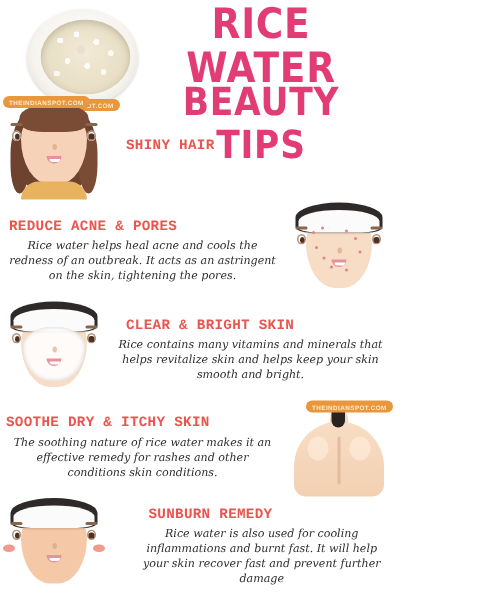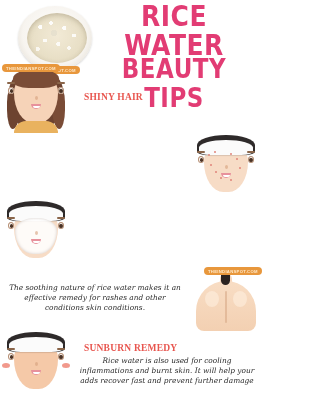--- a/index.html
+++ b/index.html
@@ -81,21 +81,21 @@
 
   .art { position:relative; flex:0 0 auto; width:72px; height:66px; }
   .copy { flex:1 1 auto; padding:0 4px; }
 
   .tip-head {
     color:#e8564f;
     font-size:9.5px;
     font-weight:bold;
     letter-spacing:.2px;
     margin-bottom:3px;
-    font-family:Liberation Serif, serif;
+    font-family:Liberation Mono, monospace;
   }
   .tip-body {
     color:#2b2b2b;
     font-size:7.4px;
     line-height:10px;
     text-align:center;
     font-family:"DejaVu Serif", serif;
     font-style:italic;
   }
   .tip.left-img .tip-head { text-align:left; padding-left:8px; }
@@ -288,67 +288,76 @@
       <span style="left:24px; top:17px;"></span>
       <span style="left:40px; top:19px;"></span>
       <span style="left:46px; top:24px;"></span>
       <span style="left:20px; top:30px;"></span>
       <span style="left:49px; top:33px;"></span>
       <span style="left:30px; top:43px;"></span>
       <span style="left:40px; top:45px;"></span>
       <span style="left:25px; top:37px;"></span>
     </div>
   </div>
+  <div class="copy">
+    <div class="tip-head">REDUCE ACNE &amp; PORES</div>
+    <div class="tip-body">Rice water helps heal acne and cools the redness of an outbreak. It acts as an astringent on the skin, tightening the pores.</div>
+  </div>
 </div>
 
 <div class="tip left-img" style="top:202px; height:62px;">
   <div class="art">
     <div class="face pale"></div>
     <div class="band"></div>
     <div class="band-white"></div>
     <div class="mask-cream"></div>
     <div class="brow l" style="z-index:6"></div>
       <div class="brow r" style="z-index:6"></div>
     <div class="eye l" style="z-index:6"></div>
       <div class="eye r" style="z-index:6"></div>
     <div class="pupil l" style="z-index:7"></div>
       <div class="pupil r" style="z-index:7"></div>
     <div class="nose" style="z-index:6"></div>
     <div class="mouth" style="z-index:6"></div>
   </div>
+  <div class="copy">
+    <div class="tip-head">CLEAR &amp; BRIGHT SKIN</div>
+    <div class="tip-body">Rice contains many vitamins and minerals that helps revitalize skin and helps keep your skin smooth and bright.</div>
+  </div>
 </div>
 
 <div class="tip right-img" style="top:266px; height:64px;">
   <div class="art back-art">
     <div class="watermark wm-back">THEINDIANSPOT.COM</div>
     <div class="hair-bun"></div>
     <div class="neck-back"></div>
     <div class="torso"></div>
     <div class="blade l"></div>
     <div class="blade r"></div>
     <div class="spine"></div>
   </div>
   <div class="copy">
+    <div class="tip-head" style="padding-left:0px;">SOOTHE DRY &amp; ITCHY SKIN</div>
     <div class="tip-body">The soothing nature of rice water makes it an effective remedy for rashes and other conditions skin conditions.</div>
   </div>
 </div>
 
-<div class="tip left-img" style="top:332px; height:64px;">
+<div class="tip left-img" style="top:332px; height:64px;gap:15px;">
   <div class="art">
     <div class="face sun"></div>
     <div class="band"></div>
     <div class="band-white"></div>
     <div class="brow l" style="z-index:5"></div>
       <div class="brow r" style="z-index:5"></div>
     <div class="eye l" style="z-index:5"></div>
       <div class="eye r" style="z-index:5"></div>
     <div class="pupil l" style="z-index:6"></div>
       <div class="pupil r" style="z-index:6"></div>
     <div class="cheek l strong" style="z-index:5"></div>
     <div class="cheek r strong" style="z-index:5"></div>
     <div class="nose" style="z-index:5"></div>
     <div class="mouth" style="z-index:6"></div>
   </div>
   <div class="copy">
     <div class="tip-head">SUNBURN REMEDY</div>
-    <div class="tip-body">Rice water is also used for cooling inflammations and burnt skin. It will help your adds recover fast and prevent further damage</div>
+    <div class="tip-body">Rice water is also used for cooling inflammations and burnt fast. It will help your skin recover fast and prevent further damage</div>
   </div>
 </div>
 
 </body></html>

